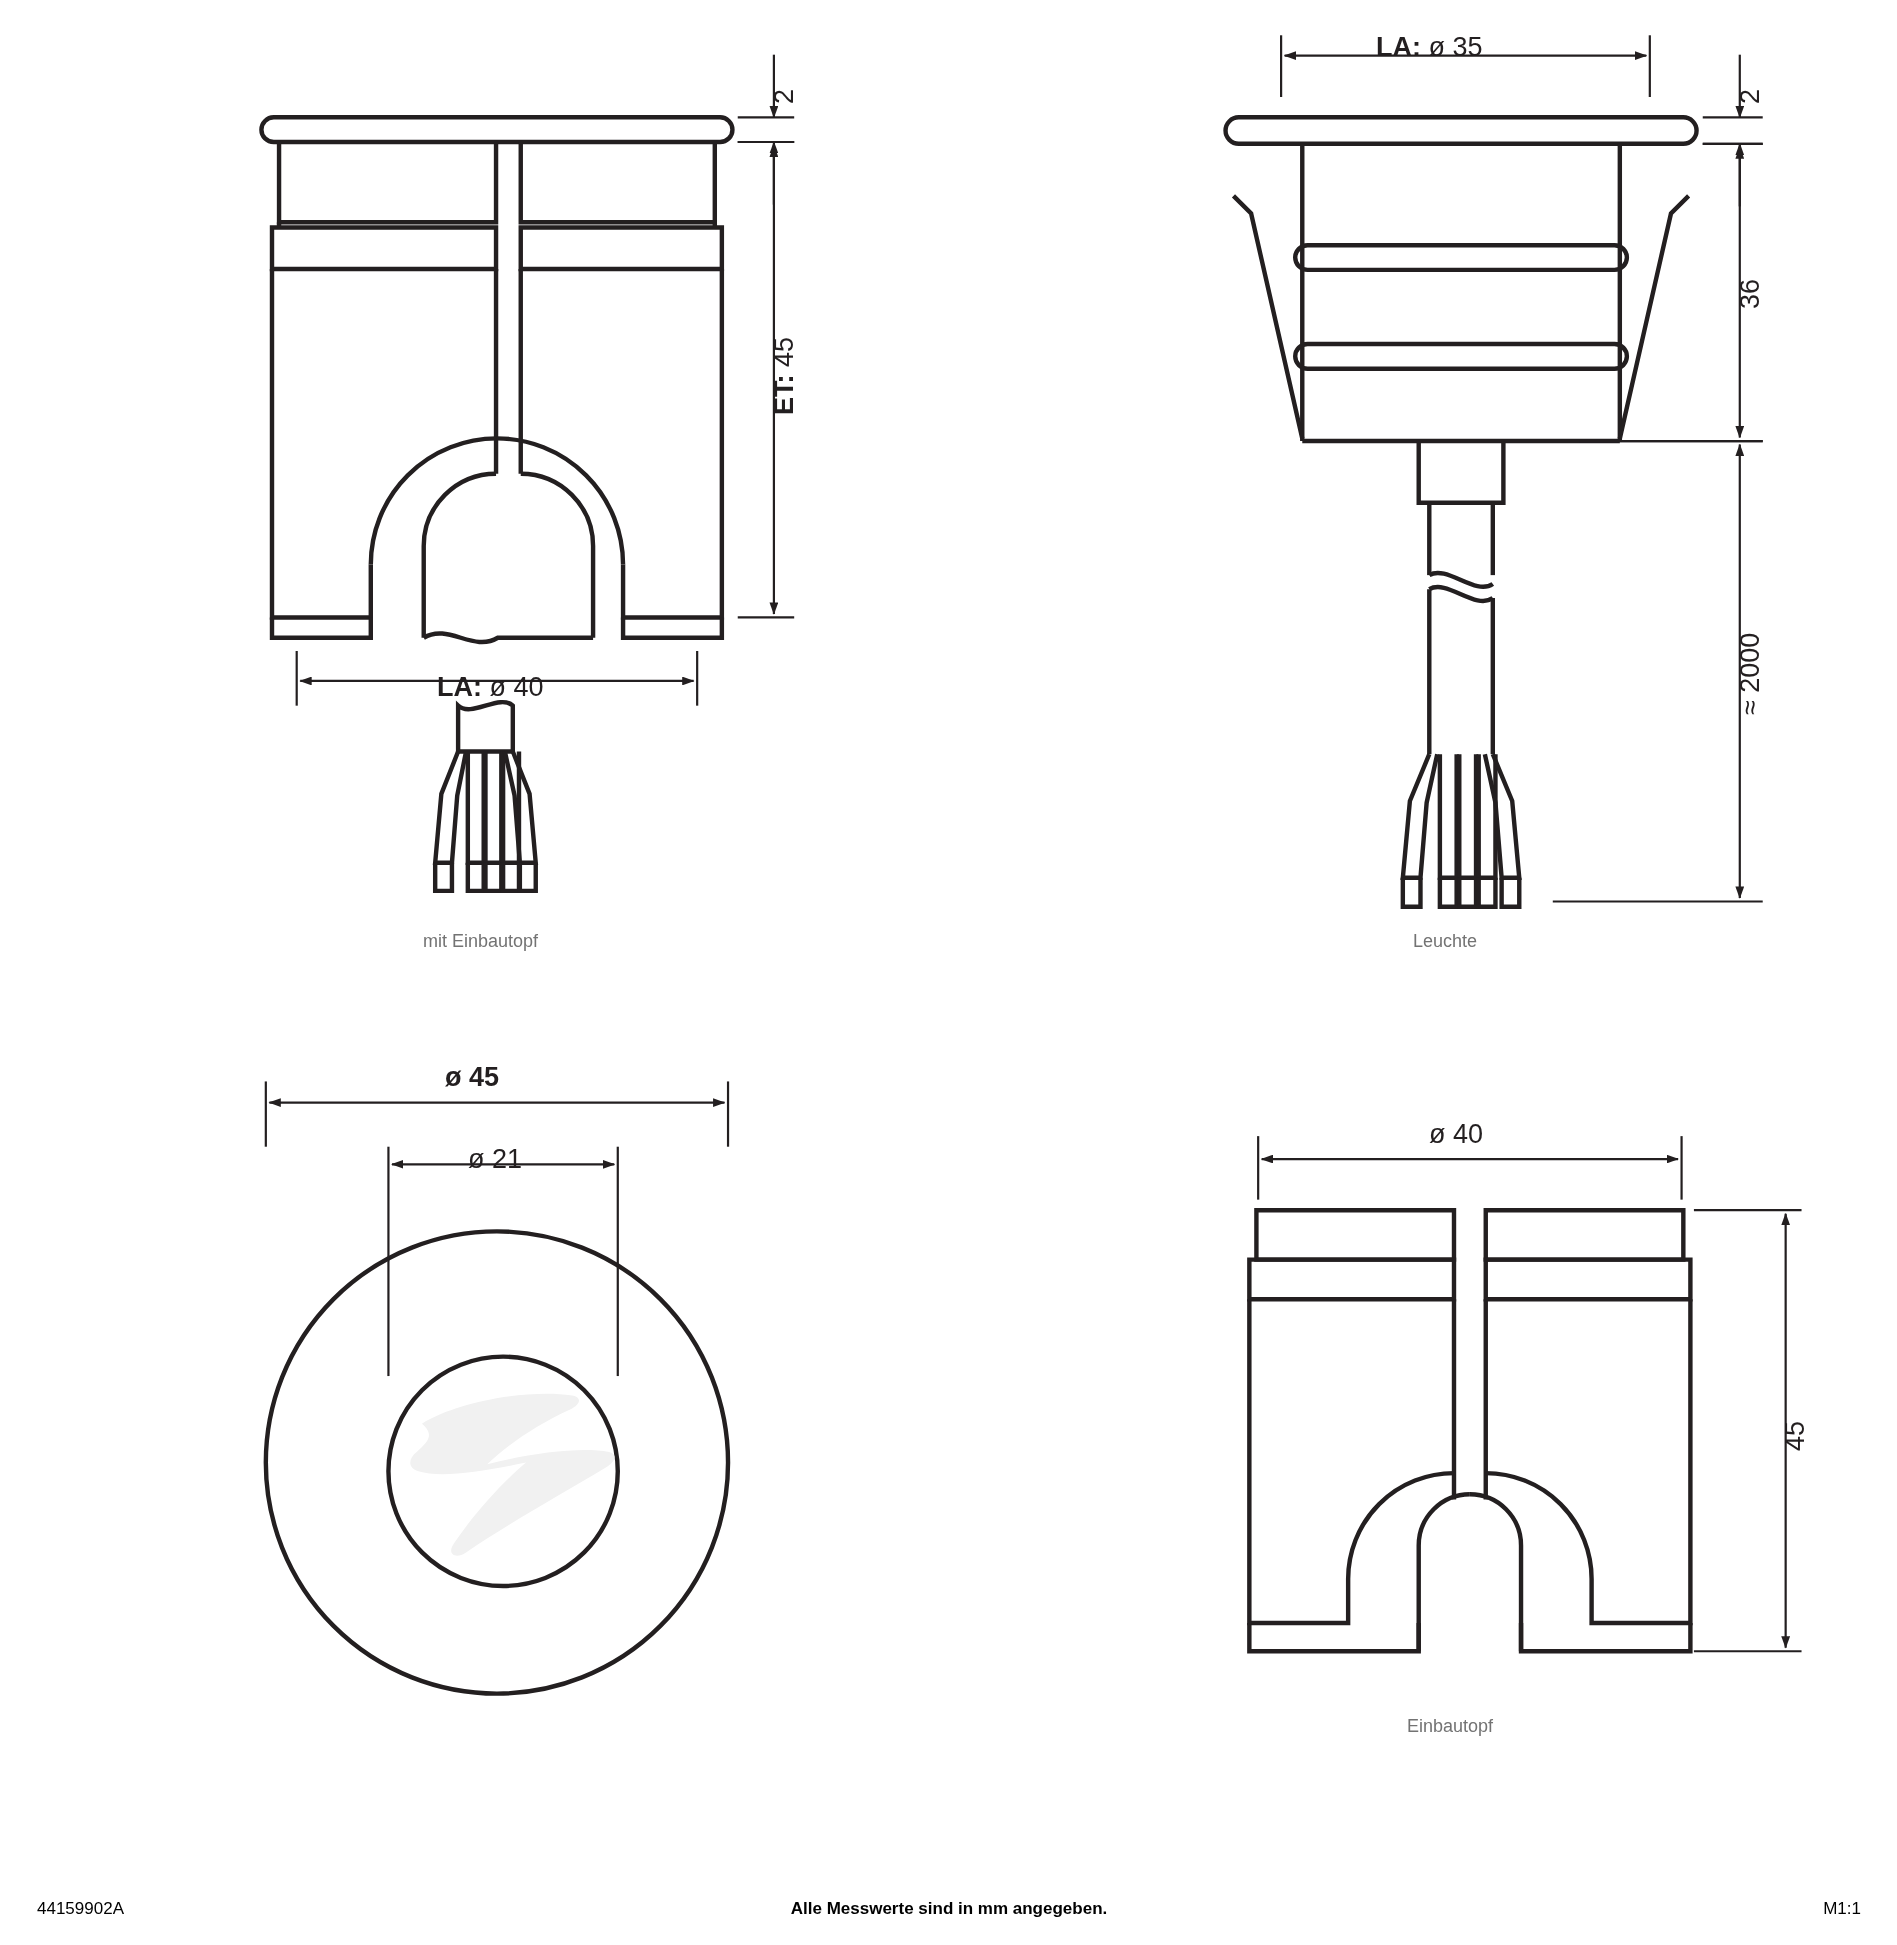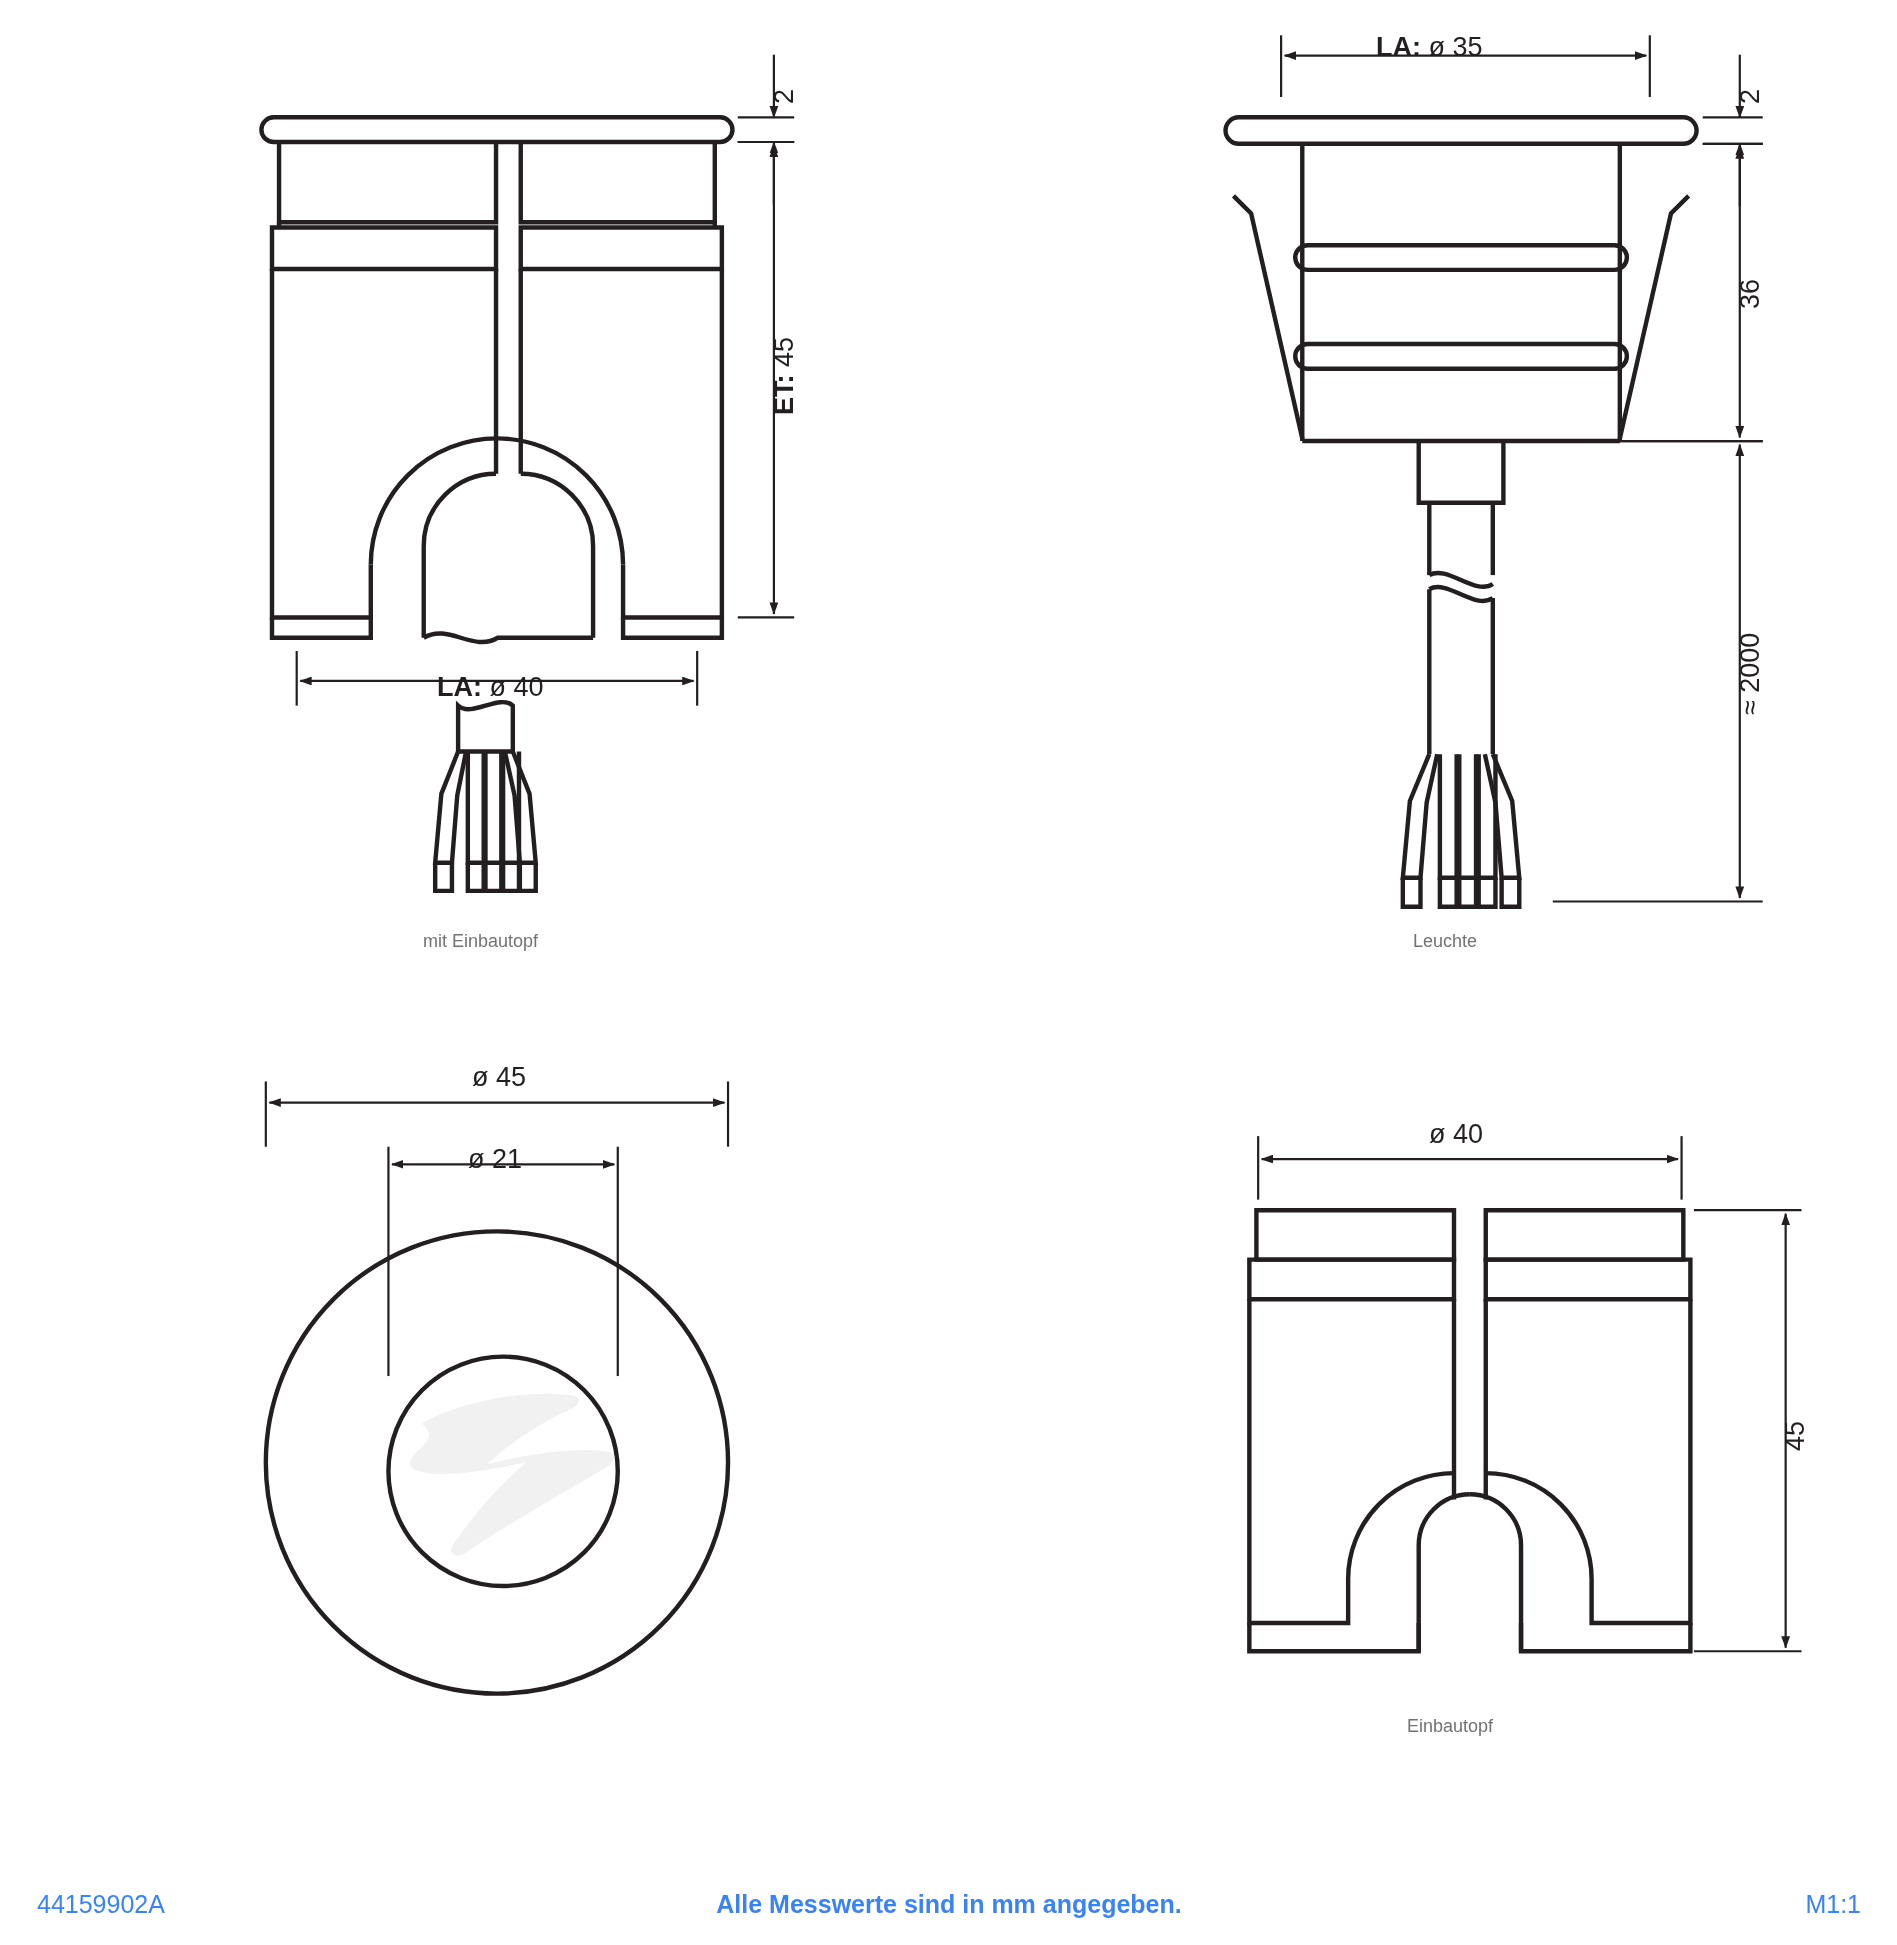--- a/index.html
+++ b/index.html
@@ -36,22 +36,22 @@
     white-space: nowrap;
     font-family: Liberation Sans, sans-serif;
   }
   .cap-mit-einbautopf { left: 423px; top: 931px; }
   .cap-leuchte        { left: 1413px; top: 931px; text-align: right; }
   .cap-einbautopf     { left: 1407px; top: 1716px; text-align: right; }
 
   .footer-item {
     position: absolute;
     bottom: 26.5px;
-    font-size: 25px;
-    color: #3b82f6;
+    font-size: 17px;
+    color: #000000;
     white-space: nowrap;
     font-family: "Liberation Sans", sans-serif;
   }
   .footer-left   { left: 37px; }
   .footer-center { left: 50%; transform: translateX(-50%); font-weight: bold; }
   .footer-right  { right: 37px; }
 
   
   .dim {
     position: absolute;
@@ -282,21 +282,21 @@
   <div class="dim" style="left:437px; top:672px;"><b>LA:</b> ø 40</div>
 
   <div class="dim" style="left:1376px; top:32px;"><b>LA:</b> ø 35</div>
 
   <div class="dim vert" style="left:1735px; top:104px;">2</div>
 
   <div class="dim vert" style="left:1735px; top:309px;">36</div>
 
   <div class="dim vert" style="left:1735px; top:715px;">≈ 2000</div>
 
-  <div class="dim" style="left:472px; top:1062px;">ø 45</div>
+  <div class="dim" style="left:445px; top:1062px;font-weight:bold;">ø 45</div>
 
   <div class="dim" style="left:468px; top:1124px;margin-top:20px;">ø 21</div>
 
   <div class="dim" style="left:1429px; top:1119px;">ø 40</div>
 
   <div class="dim vert" style="left:1780px; top:1451px;">45</div>
 
   <div class="caption cap-mit-einbautopf">mit Einbautopf</div>
 
   <div class="caption cap-leuchte">Leuchte</div>

